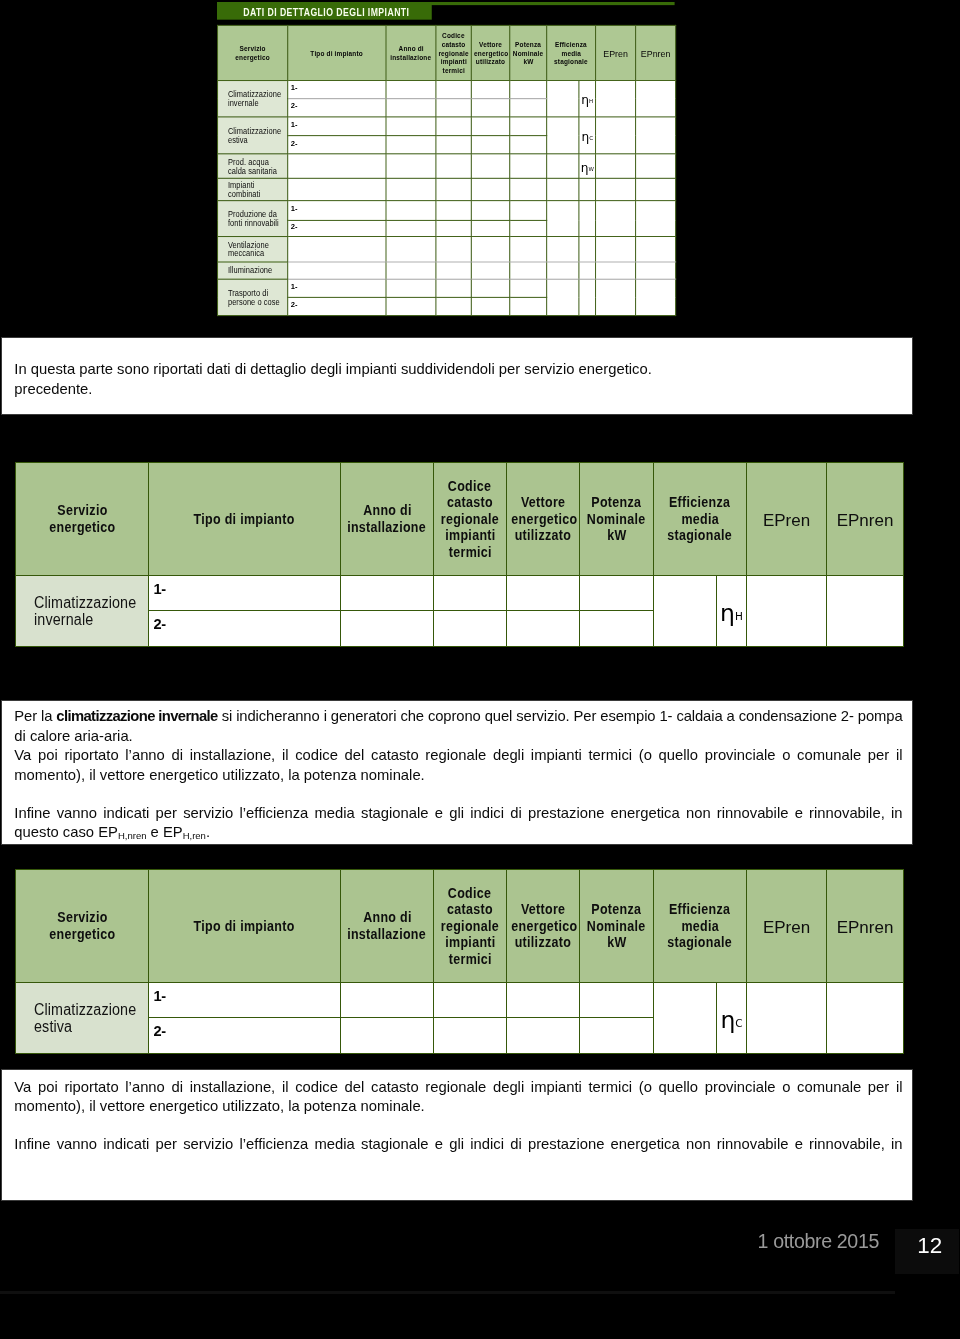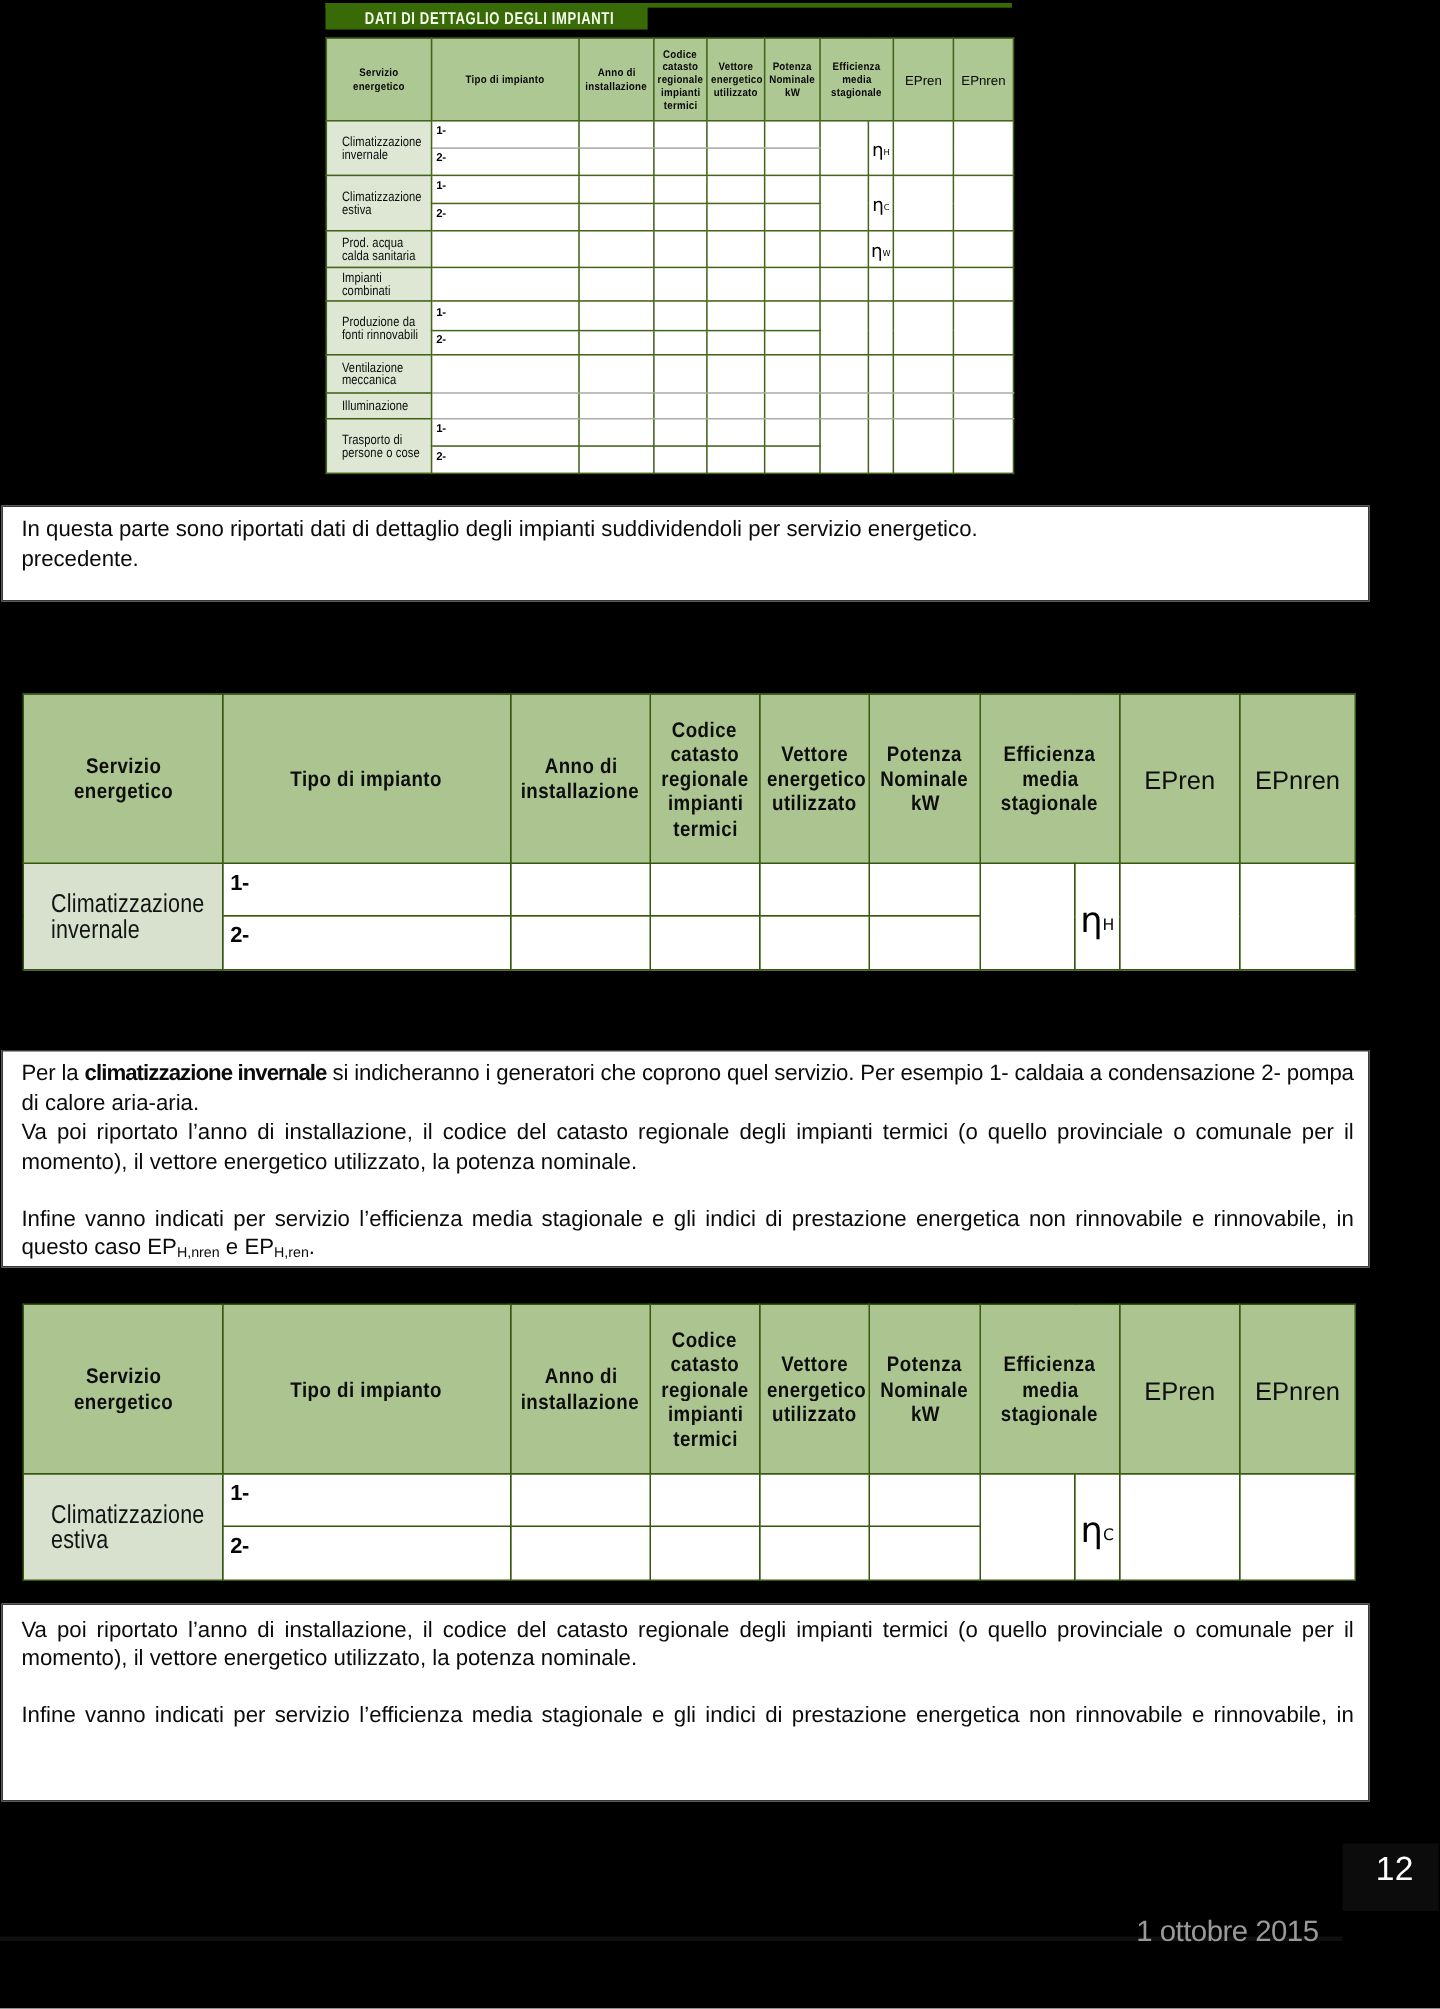--- a/index.html
+++ b/index.html
@@ -279,21 +279,21 @@
               <td class="blank"></td>
               <td class="blank"></td>
               <td class="blank"></td>
               <td class="blank"></td>
             </tr>
           </tbody>
       </table>
     </div>
   </div>
 
-  <div class="txtbox" style="left:1px;top:337px;width:912px;height:64px;padding-top:6px;">
+  <div class="txtbox" style="left:1px;top:337px;width:912px;height:78px;padding-top:22px;">
       <p class="para">
         <span class="ln lastln"><span>In questa parte sono riportati dati di dettaglio degli impianti suddividendoli per servizio energetico.</span></span>
       </p>
       <p class="para">
         <span class="ln lastln"><span>precedente.</span></span>
       </p>
     </div>
 
   <table class="gtab" style="left:15px;top:462px;width:888px;">
     <colgroup>
@@ -476,18 +476,18 @@
         <span class="ln"><span>Va poi riportato l’anno di installazione, il codice del catasto regionale degli impianti termici (o quello provinciale o comunale per il</span></span>
         <span class="ln lastln"><span>momento), il vettore energetico utilizzato, la potenza nominale.</span></span>
       </p>
       <p class="para blankln">&nbsp;</p>
       <p class="para">
         <span class="ln"><span>Infine vanno indicati per servizio l’efficienza media stagionale e gli indici di prestazione energetica non rinnovabile e rinnovabile, in</span></span>
       </p>
     </div>
 
   <div class="frule" style="top:1291.2px;width:895px;"></div>
-  <div class="fdate" style="left:757.5px;top:1277px;">1 ottobre 2015</div>
+  <div class="fdate" style="left:757.5px;top:1230px;">1 ottobre 2015</div>
   <div class="fpage" style="left:894.5px;top:1229px;width:64px;height:44.5px;padding-top:6px;padding-right:16px;box-sizing:border-box;">
     <span>12</span>
   </div>
 
 </div>
 
 </body></html>

